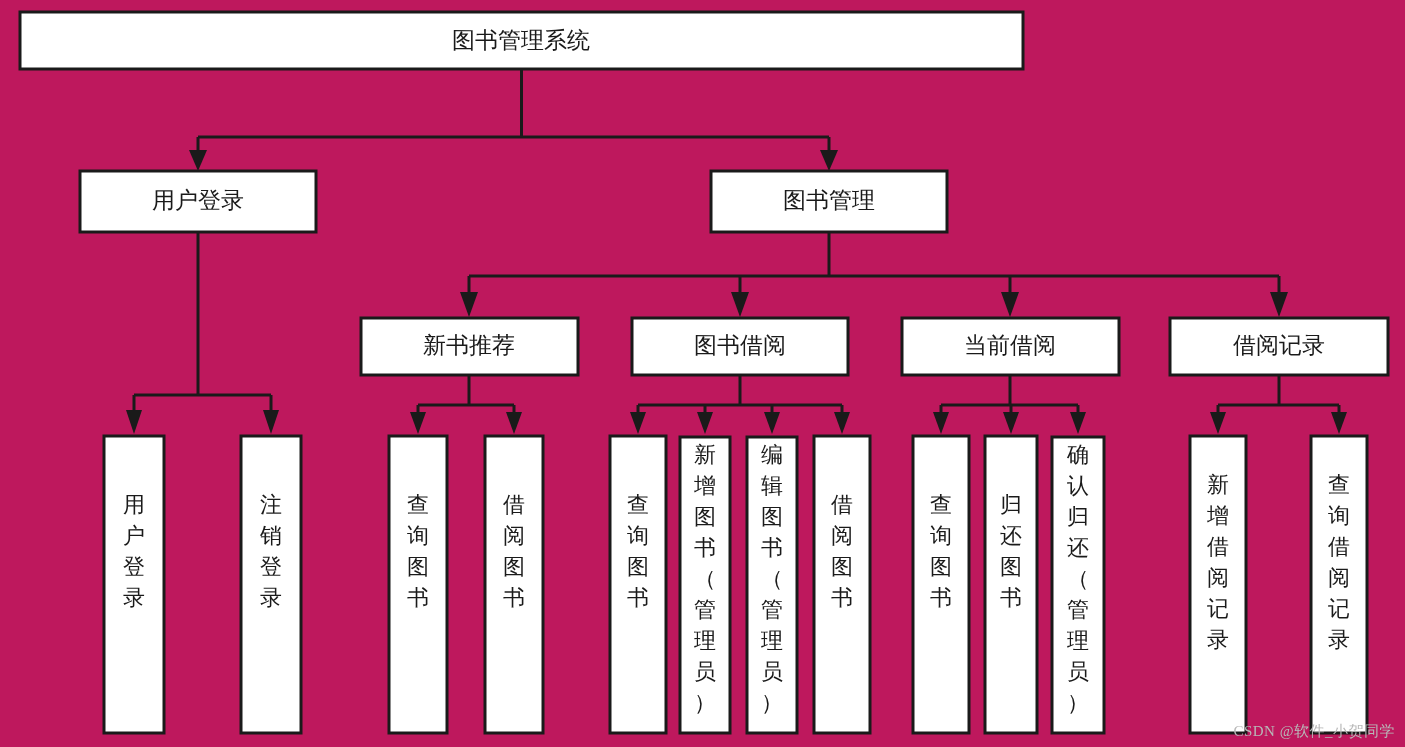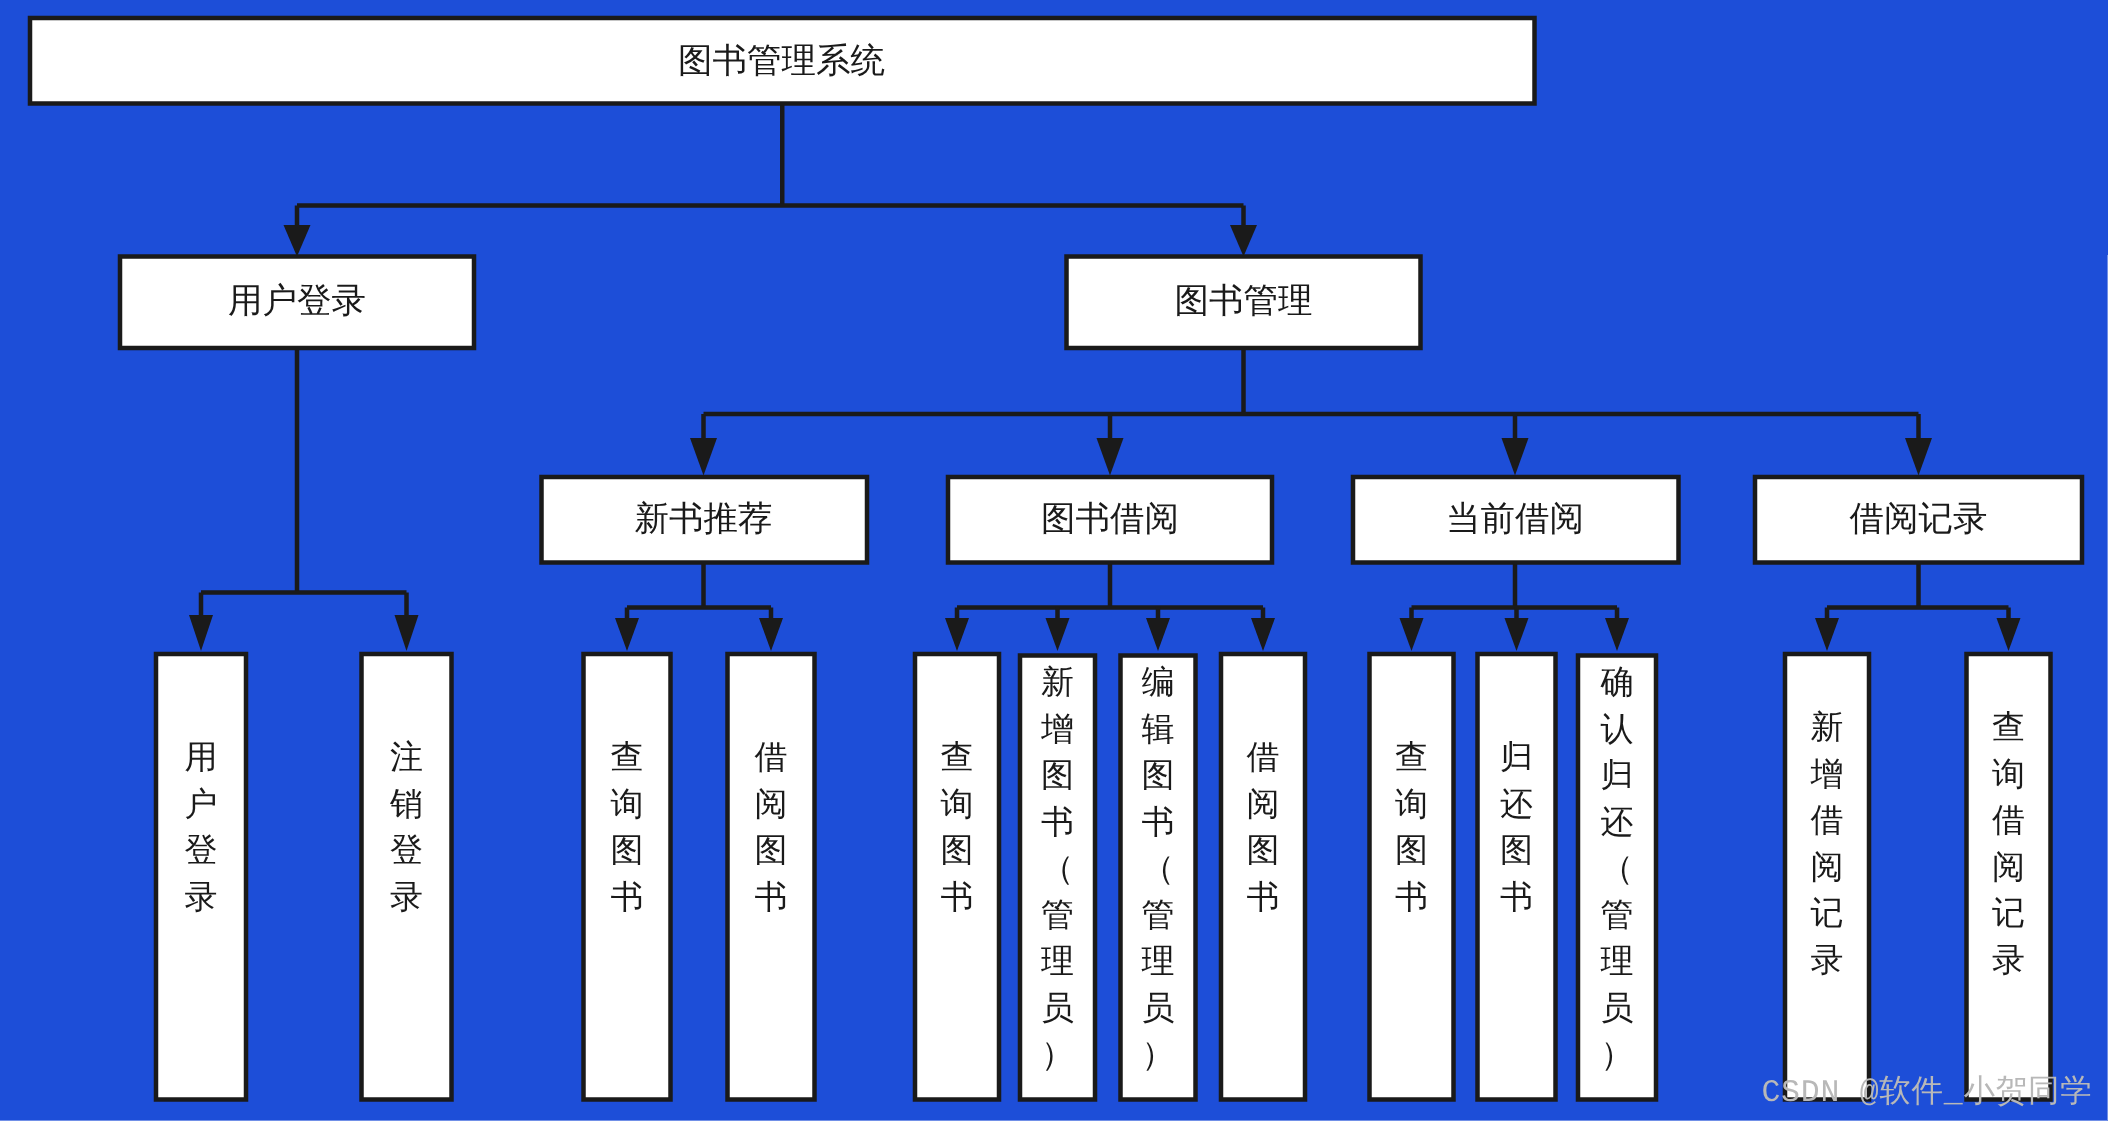--- a/index.html
+++ b/index.html
@@ -10,21 +10,21 @@
   body {
     width: 1405px;
     height: 747px;
     font-family: "Liberation Sans", "DejaVu Sans", sans-serif;
     overflow: hidden;
   }
   #diagram-root {
     position: relative;
     width: 1405px;
     height: 747px;
-    background: #1d4ed8;
+    background: #be185d;
     text-align: center;
   }
   svg#tree-svg {
     position: absolute;
     left: 0;
     top: 0;
     width: 1405px;
     height: 747px;
     display: block;
   }
@@ -54,22 +54,22 @@
     font-family: "Liberation Sans", "DejaVu Sans", sans-serif;
     font-size: 22px;
     fill: #1a1a1a;
     text-anchor: middle;
     white-space: pre;
   }
   .watermark {
     position: absolute;
     right: 10px;
     bottom: 6px;
-    font-family: Liberation Mono, monospace;
-    font-size: 21px;
+    font-family: Liberation Serif, serif;
+    font-size: 15px;
     color: #b8b8b8;
     letter-spacing: 0.5px;
     user-select: none;
     white-space: pre;
     margin-top: 41px;
   }
 </style>
 </head>
 <body>
 

